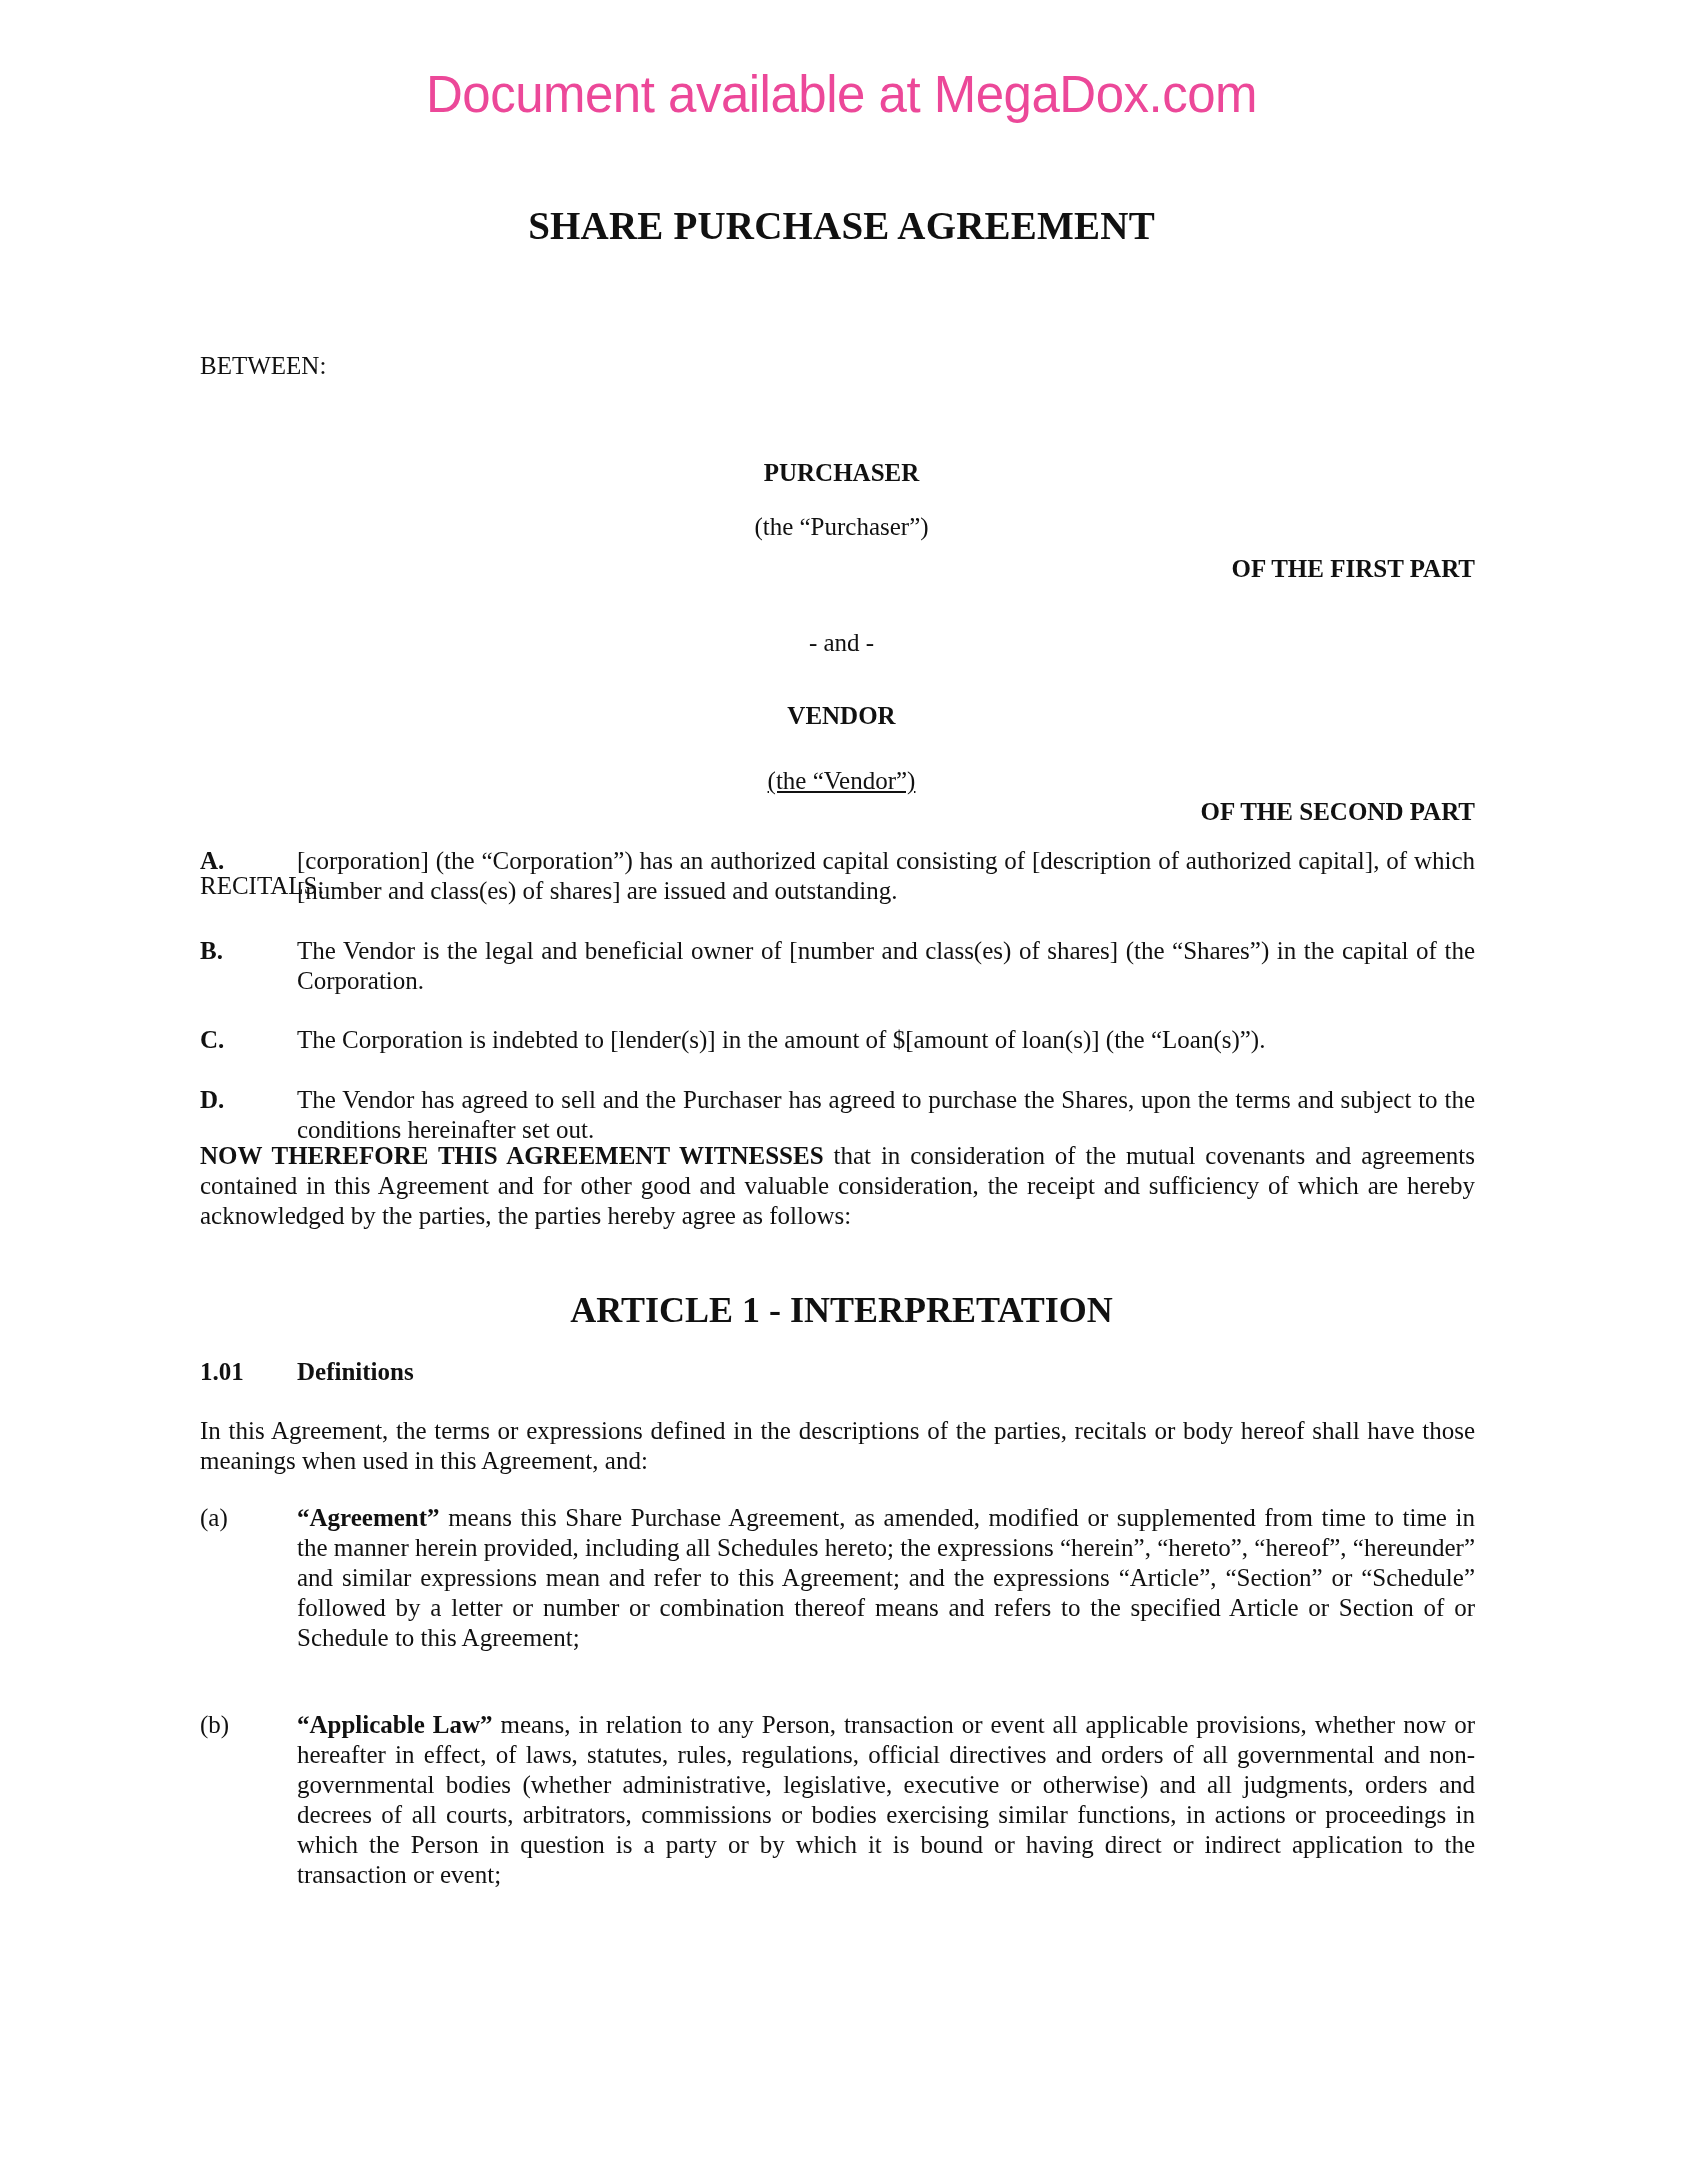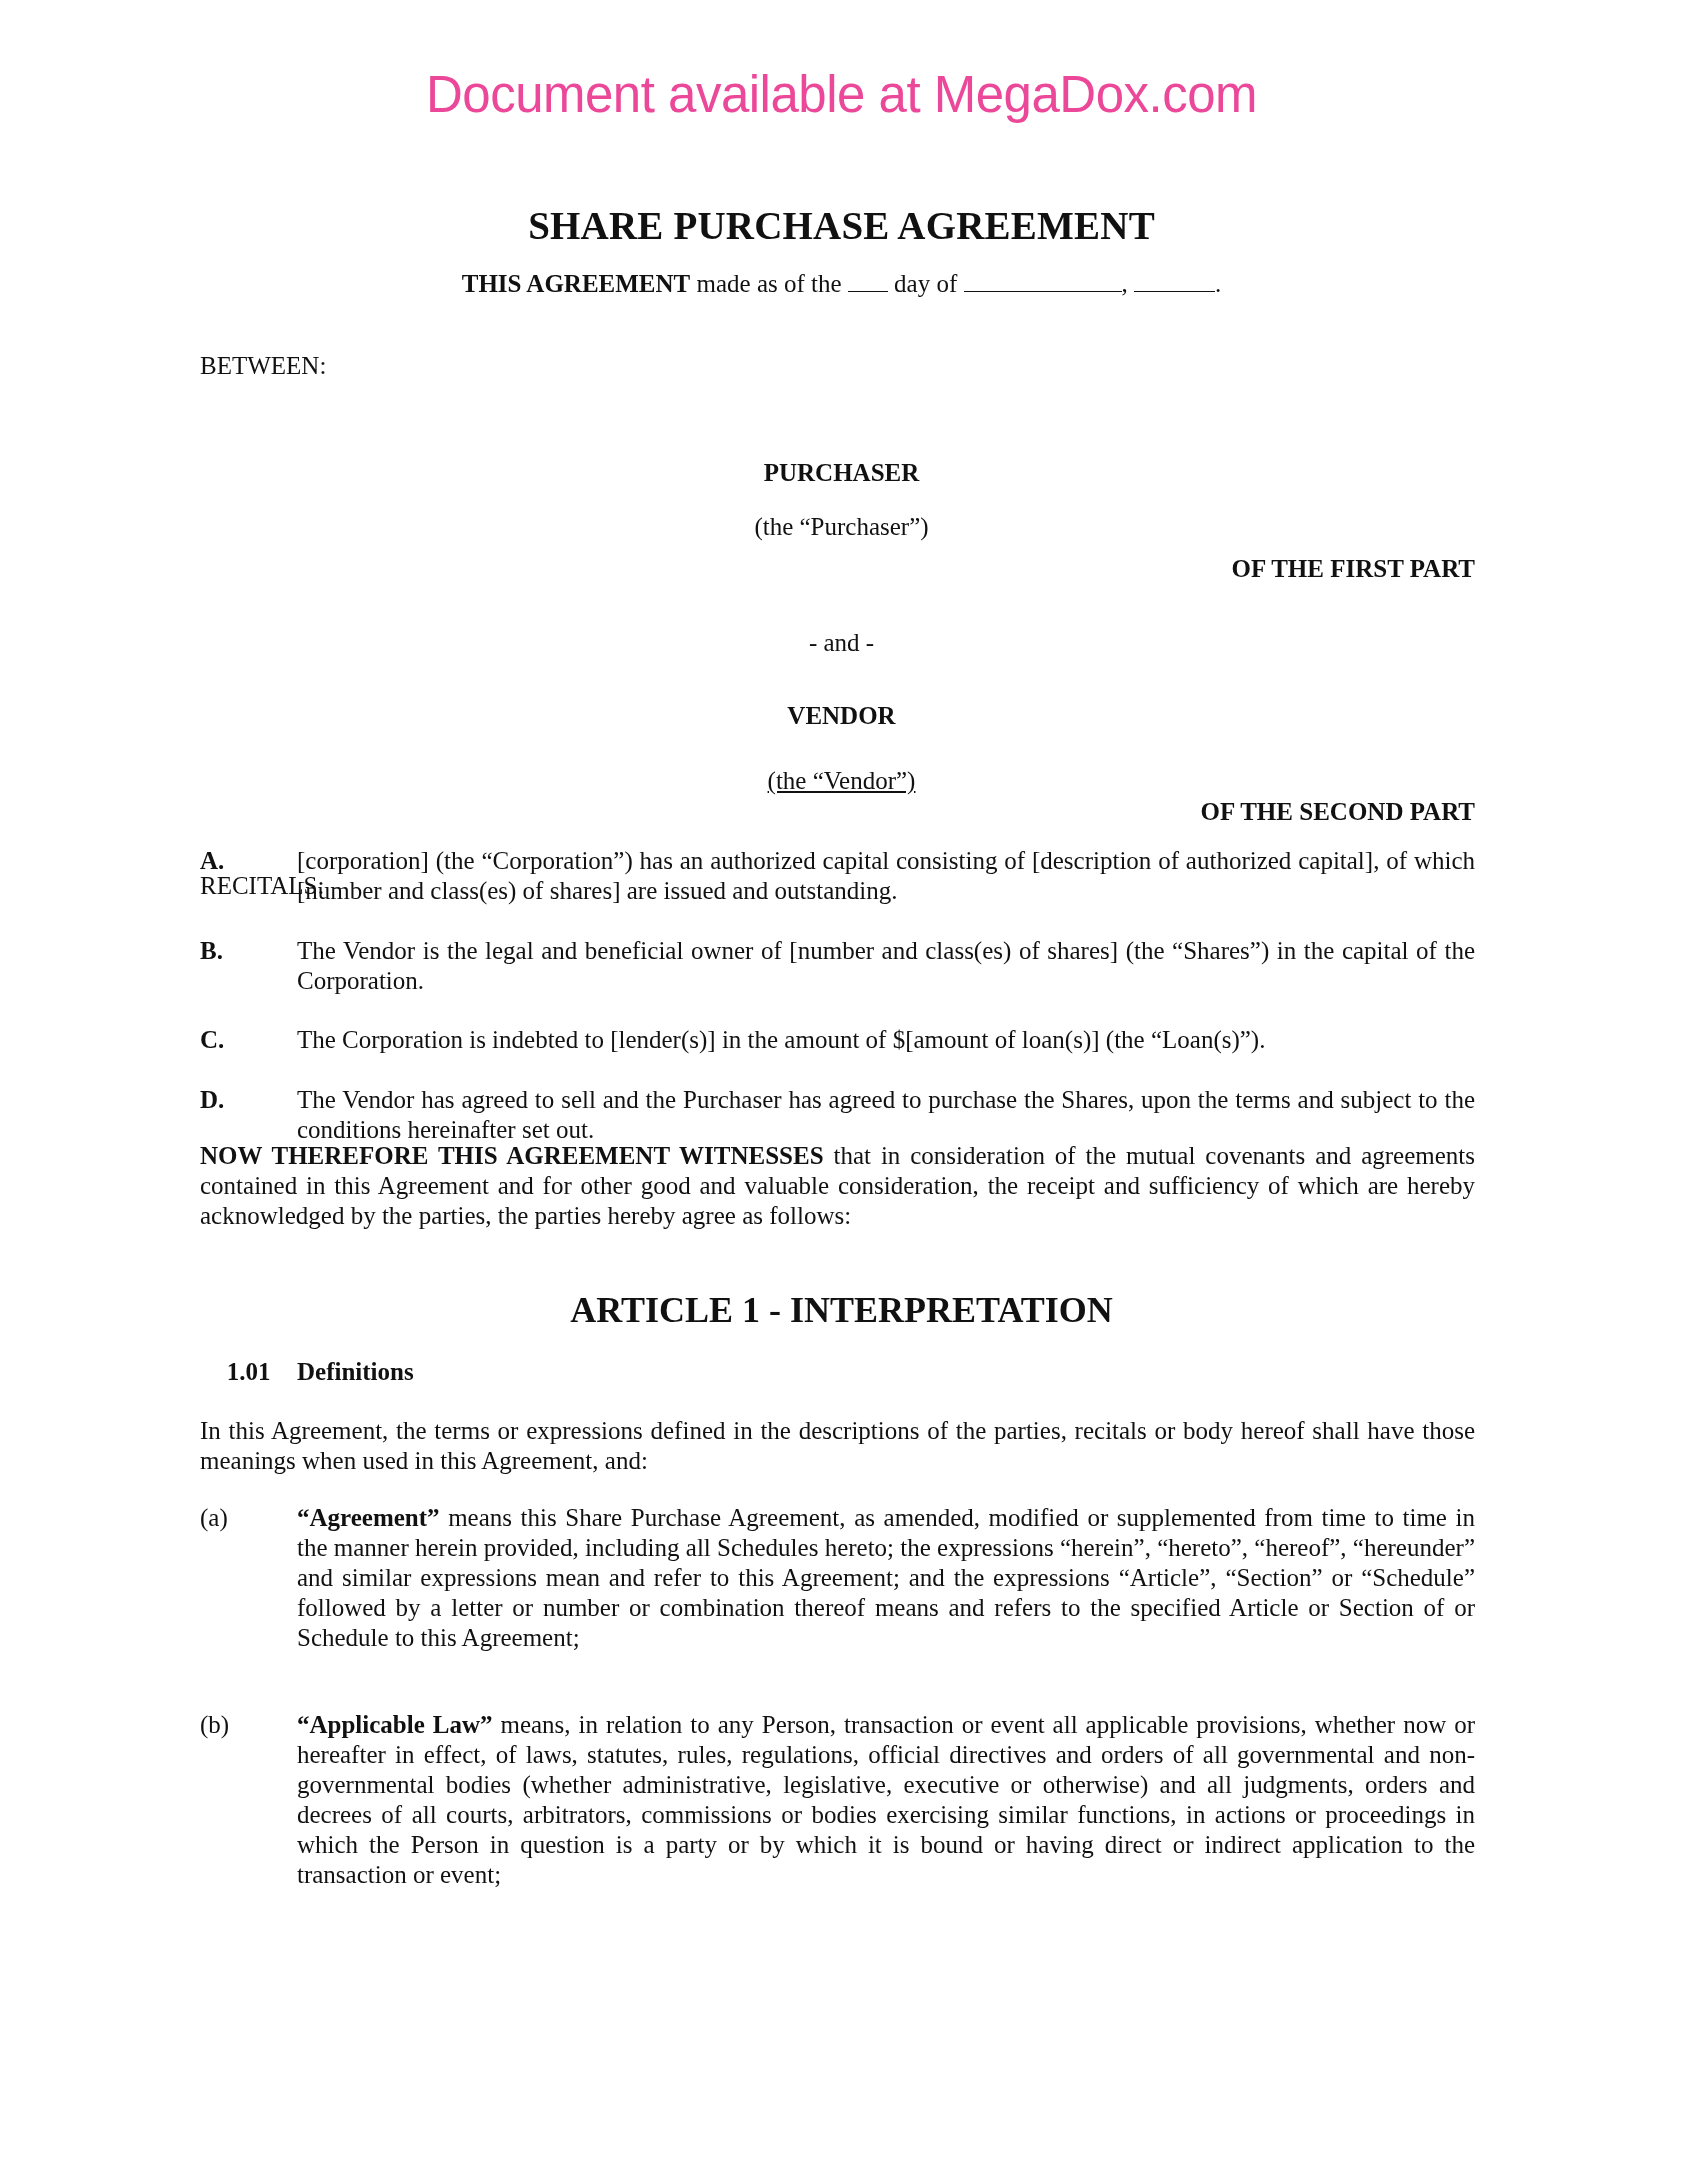--- a/index.html
+++ b/index.html
@@ -35,34 +35,31 @@
     position: absolute; left: 200px; width: 1275px;
   }
   .item .lbl { position: absolute; left: 0; top: 0; }
   .item .txt { margin-left: 97px; text-align: justify; }
   .recital .lbl { font-weight: bold; }
   .article {
     position: absolute; left: 0; width: 1683px; text-align: center;
     font-weight: bold; font-size: 36px; line-height: 38px;
   }
   .sect { position: absolute; left: 200px; font-weight: bold; }
-  .sect .num { display: inline-block; width: 97px; text-align: center; }
+  .sect .num { display: inline-block; width: 97px; }
 </style>
 </head>
 <body>
 
 <div class="page">
 
   <div class="watermark">Document available at MegaDox.com</div>
 
   <div class="title">SHARE PURCHASE AGREEMENT</div>
 
-  <div class="made-line">
-    <span class="bold">THIS AGREEMENT</span><span> made as of the </span><span class="blank b1"></span><span> day of </span><span class="blank b2"></span><span>, </span><span class="blank b3"></span><span>.</span>
-  </div>
 
   <div class="abs left-head" style="top:351px;">BETWEEN:</div>
 
   <div class="abs center bold" style="top:458px;">PURCHASER</div>
   <div class="abs center" style="top:488px;margin-top:24px;">(the “Purchaser”)</div>
   <div class="abs right-part" style="top:554px;">OF THE FIRST PART</div>
 
   <div class="abs center" style="top:628px;">- and -</div>
 
   <div class="abs center bold" style="top:701px;">VENDOR</div>

